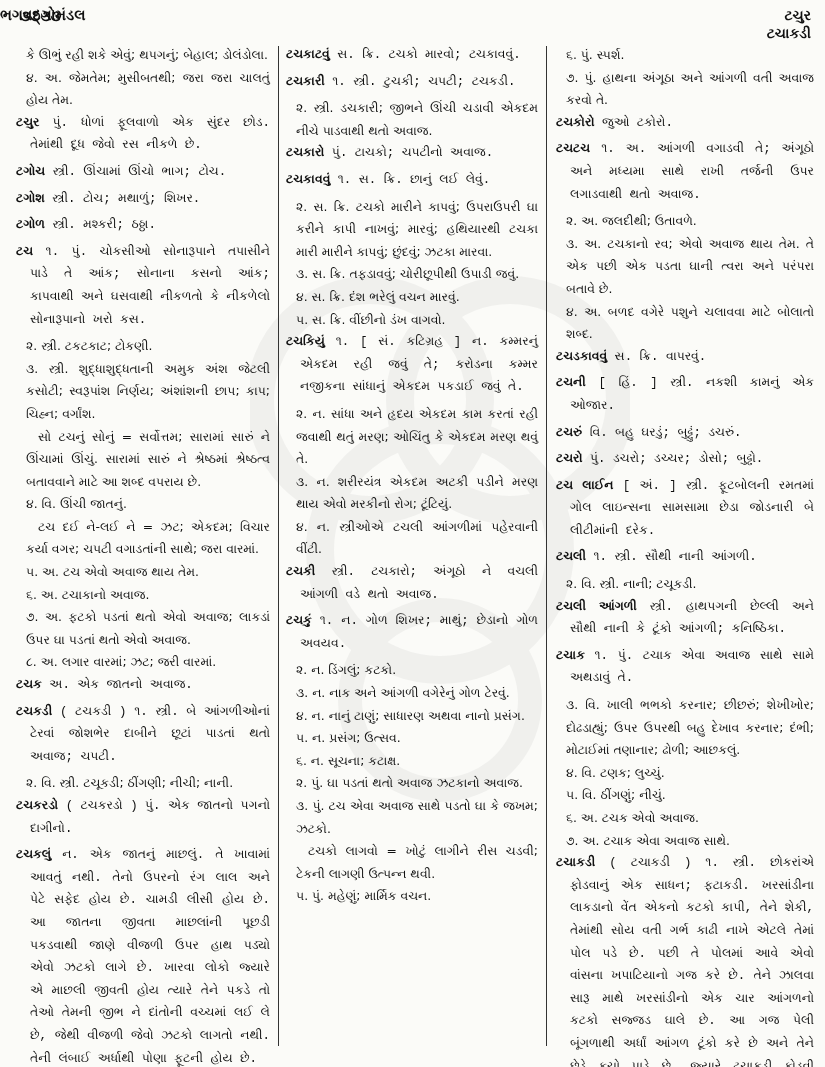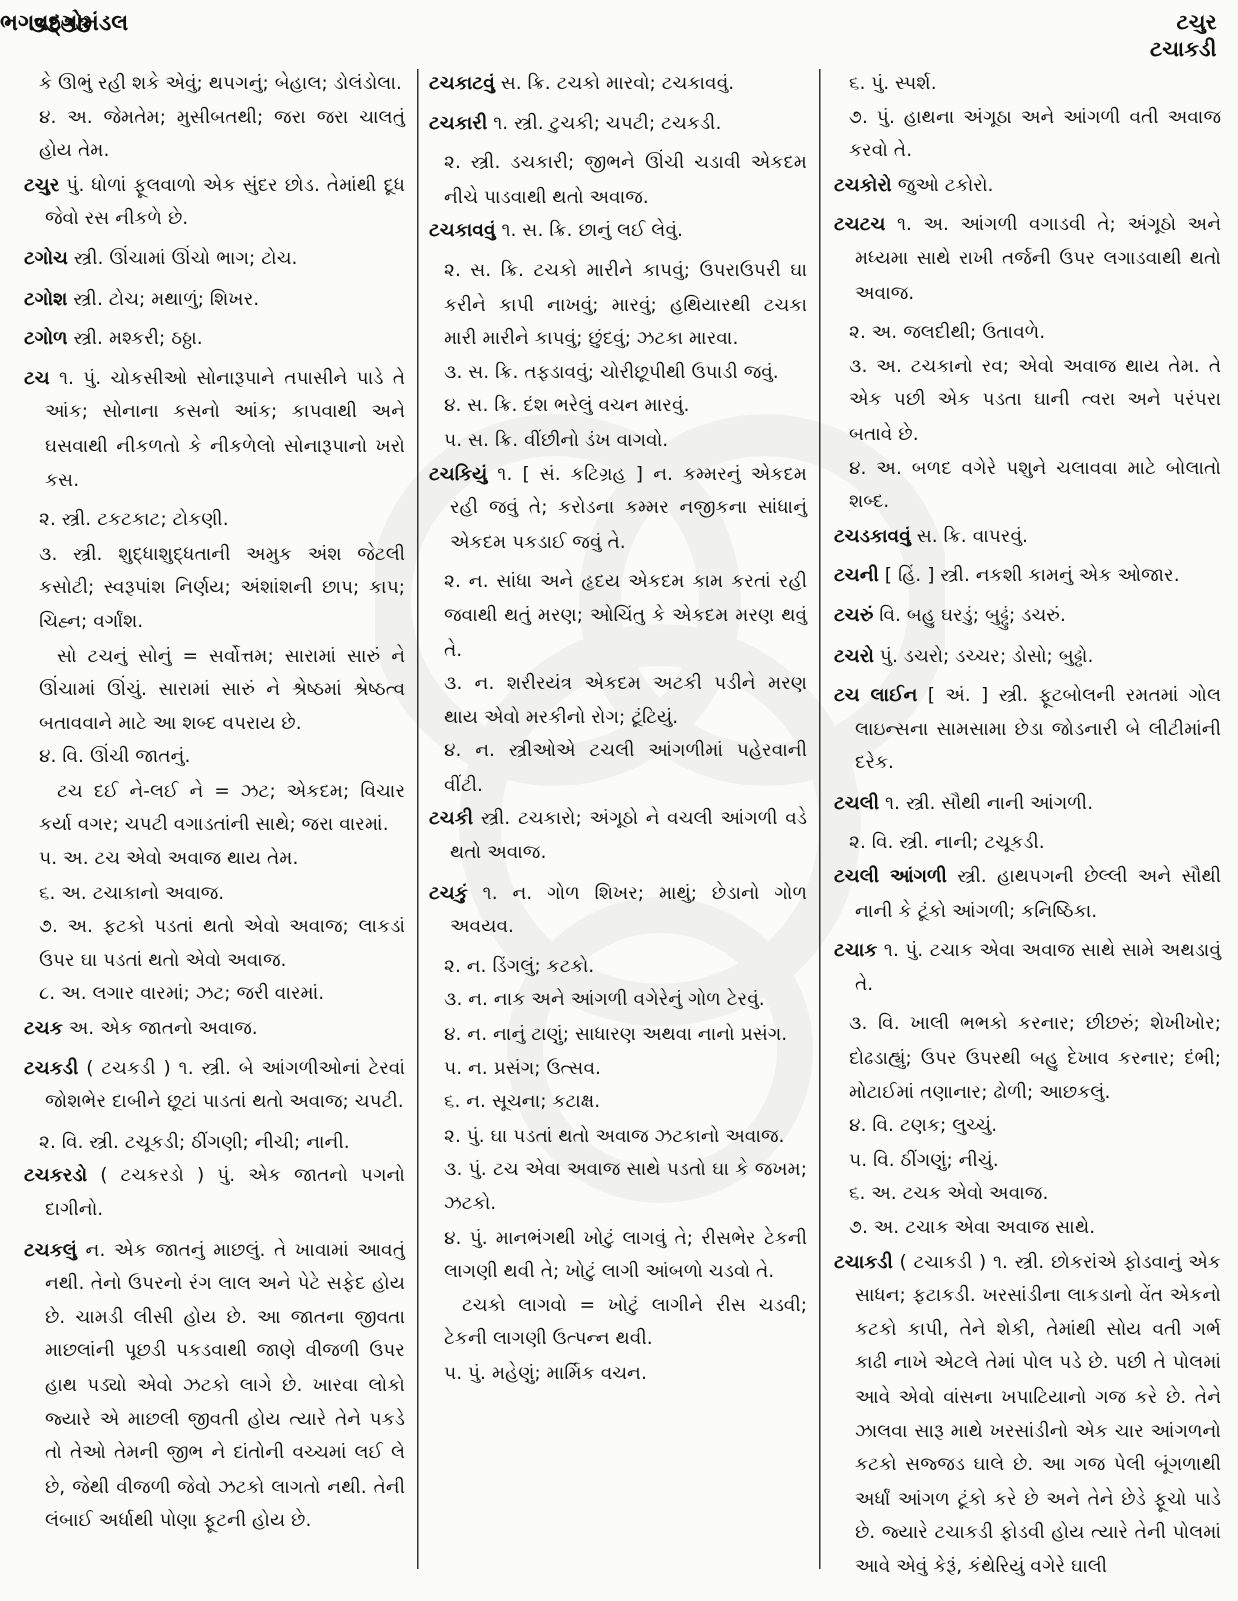--- a/index.html
+++ b/index.html
@@ -22,21 +22,21 @@
   .col {
     position:absolute; top:44px; font-size:12.4px; line-height:22.6px;
     text-align:justify;
   }
   .col1 { left:16px; width:254px; }
   .col2 { left:286px; width:252px; }
   .col3 { left:556px; width:258px; }
   .rule { position:absolute; top:46px; width:1px; background:#333; }
   .rule1 { left:278px; height:1000px; }
   .rule2 { left:546px; height:1000px; }
-  .entry { margin:0 0 4px 0; padding-left:14px; text-indent:-14px; }
+  .entry { margin:0 0 4px 0; padding-left:14px; text-indent:-14px;font-family:Liberation Mono, monospace; }
   .sense { margin:0; padding-left:10px; }
   .idiom { margin:0; padding-left:10px; text-indent:12px; }
   .hw { font-weight:bold; }
 </style>
 </head>
 <body>
 
 <svg class="watermark" viewBox="0 0 380 600">
   <circle cx="120" cy="180" r="110" fill="none" stroke="#888" stroke-width="28"></circle>
   <circle cx="260" cy="180" r="110" fill="none" stroke="#888" stroke-width="28"></circle>
@@ -76,39 +76,39 @@
     <div class="entry"><span class="hw">ટચક</span><span> અ. એક જાતનો અવાજ.</span></div>
     <div class="entry"><span class="hw">ટચકડી</span><span> ( ટચકડી ) ૧. સ્ત્રી. બે આંગળીઓનાં ટેરવાં જોશભેર દાબીને છૂટાં પાડતાં થતો અવાજ; ચપટી.</span></div>
     <div class="sense">૨. વિ. સ્ત્રી. ટચૂકડી; ઠીંગણી; નીચી; નાની.</div>
     <div class="entry"><span class="hw">ટચકરડો</span><span> ( ટચકરડો ) પું. એક જાતનો પગનો દાગીનો.</span></div>
     <div class="entry"><span class="hw">ટચકલું</span><span> ન. એક જાતનું માછલું. તે ખાવામાં આવતું નથી. તેનો ઉપરનો રંગ લાલ અને પેટે સફેદ હોય છે. ચામડી લીસી હોય છે. આ જાતના જીવતા માછલાંની પૂછડી પકડવાથી જાણે વીજળી ઉપર હાથ પડ્યો એવો ઝટકો લાગે છે. ખારવા લોકો જ્યારે એ માછલી જીવતી હોય ત્યારે તેને પકડે તો તેઓ તેમની જીભ ને દાંતોની વચ્ચમાં લઈ લે છે, જેથી વીજળી જેવો ઝટકો લાગતો નથી. તેની લંબાઈ અર્ધાથી પોણા ફૂટની હોય છે.</span></div>
   </div>
 <div class="col col2">
     <div class="entry"><span class="hw">ટચકાટવું</span><span> સ. ક્રિ. ટચકો મારવો; ટચકાવવું.</span></div>
     <div class="entry"><span class="hw">ટચકારી</span><span> ૧. સ્ત્રી. ટુચકી; ચપટી; ટચકડી.</span></div>
     <div class="sense">૨. સ્ત્રી. ડચકારી; જીભને ઊંચી ચડાવી એકદમ નીચે પાડવાથી થતો અવાજ.</div>
+    <div class="entry"><span class="hw">ટચકારો</span><span> પું. ટાચકો; ચપટીનો અવાજ.</span></div>
     <div class="entry"><span class="hw">ટચકાવવું</span><span> ૧. સ. ક્રિ. છાનું લઈ લેવું.</span></div>
     <div class="sense">૨. સ. ક્રિ. ટચકો મારીને કાપવું; ઉપરાઉપરી ઘા કરીને કાપી નાખવું; મારવું; હથિયારથી ટચકા મારી મારીને કાપવું; છુંદવું; ઝટકા મારવા.</div>
     <div class="sense">૩. સ. ક્રિ. તફડાવવું; ચોરીછૂપીથી ઉપાડી જવું.</div>
     <div class="sense">૪. સ. ક્રિ. દંશ ભરેલું વચન મારવું.</div>
     <div class="sense">૫. સ. ક્રિ. વીંછીનો ડંખ વાગવો.</div>
     <div class="entry"><span class="hw">ટચકિયું</span><span> ૧. [ સં. કટિગ્રહ ] ન. કમ્મરનું એકદમ રહી જવું તે; કરોડના કમ્મર નજીકના સાંધાનું એકદમ પકડાઈ જવું તે.</span></div>
     <div class="sense">૨. ન. સાંધા અને હૃદય એકદમ કામ કરતાં રહી જવાથી થતું મરણ; ઓચિંતુ કે એકદમ મરણ થવું તે.</div>
     <div class="sense">૩. ન. શરીરયંત્ર એકદમ અટકી પડીને મરણ થાય એવો મરકીનો રોગ; ટૂંટિયું.</div>
     <div class="sense">૪. ન. સ્ત્રીઓએ ટચલી આંગળીમાં પહેરવાની વીંટી.</div>
     <div class="entry"><span class="hw">ટચકી</span><span> સ્ત્રી. ટચકારો; અંગૂઠો ને વચલી આંગળી વડે થતો અવાજ.</span></div>
     <div class="entry"><span class="hw">ટચકું</span><span> ૧. ન. ગોળ શિખર; માથું; છેડાનો ગોળ અવયવ.</span></div>
     <div class="sense">૨. ન. ડિંગલું; કટકો.</div>
     <div class="sense">૩. ન. નાક અને આંગળી વગેરેનું ગોળ ટેરવું.</div>
     <div class="sense">૪. ન. નાનું ટાણું; સાધારણ અથવા નાનો પ્રસંગ.</div>
     <div class="sense">૫. ન. પ્રસંગ; ઉત્સવ.</div>
     <div class="sense">૬. ન. સૂચના; કટાક્ષ.</div>
     <div class="sense">૨. પું. ઘા પડતાં થતો અવાજ ઝટકાનો અવાજ.</div>
     <div class="sense">૩. પું. ટચ એવા અવાજ સાથે પડતો ઘા કે જખમ; ઝટકો.</div>
-    <div class="sense">૪. પું. માનભંગથી ખોટું લાગવું તે; રીસભેર ટેકની લાગણી થવી તે; ખોટું લાગી આંબળો ચડવો તે.</div>
     <div class="idiom">ટચકો લાગવો = ખોટું લાગીને રીસ ચડવી; ટેકની લાગણી ઉત્પન્ન થવી.</div>
     <div class="sense">૫. પું. મહેણું; માર્મિક વચન.</div>
   </div>
 <div class="col col3">
     <div class="sense">૬. પું. સ્પર્શ.</div>
     <div class="sense">૭. પું. હાથના અંગૂઠા અને આંગળી વતી અવાજ કરવો તે.</div>
     <div class="entry"><span class="hw">ટચકોરો</span><span> જુઓ ટકોરો.</span></div>
     <div class="entry"><span class="hw">ટચટચ</span><span> ૧. અ. આંગળી વગાડવી તે; અંગૂઠો અને મધ્યમા સાથે રાખી તર્જની ઉપર લગાડવાથી થતો અવાજ.</span></div>
     <div class="sense">૨. અ. જલદીથી; ઉતાવળે.</div>
     <div class="sense">૩. અ. ટચકાનો રવ; એવો અવાજ થાય તેમ. તે એક પછી એક પડતા ઘાની ત્વરા અને પરંપરા બતાવે છે.</div>

